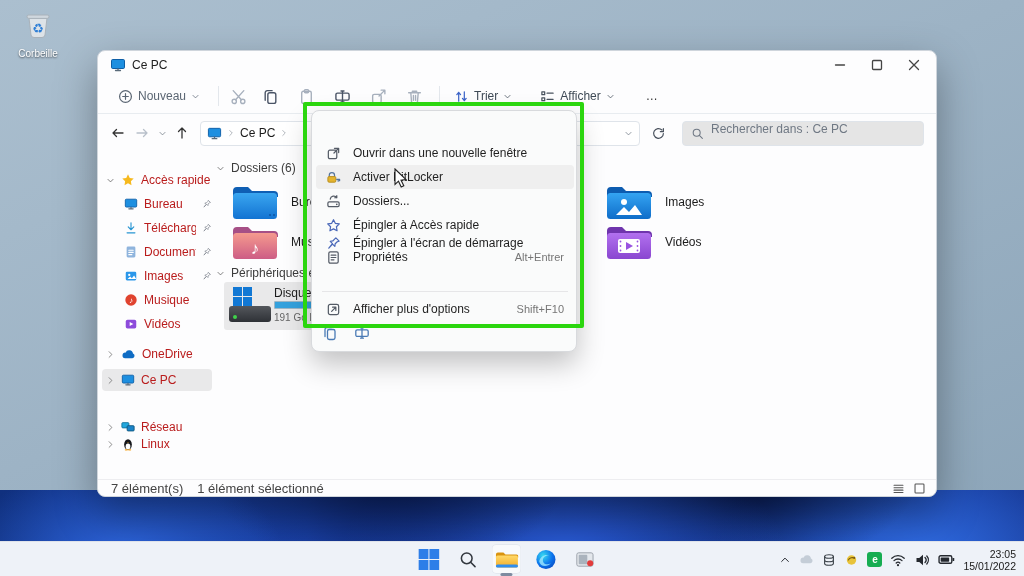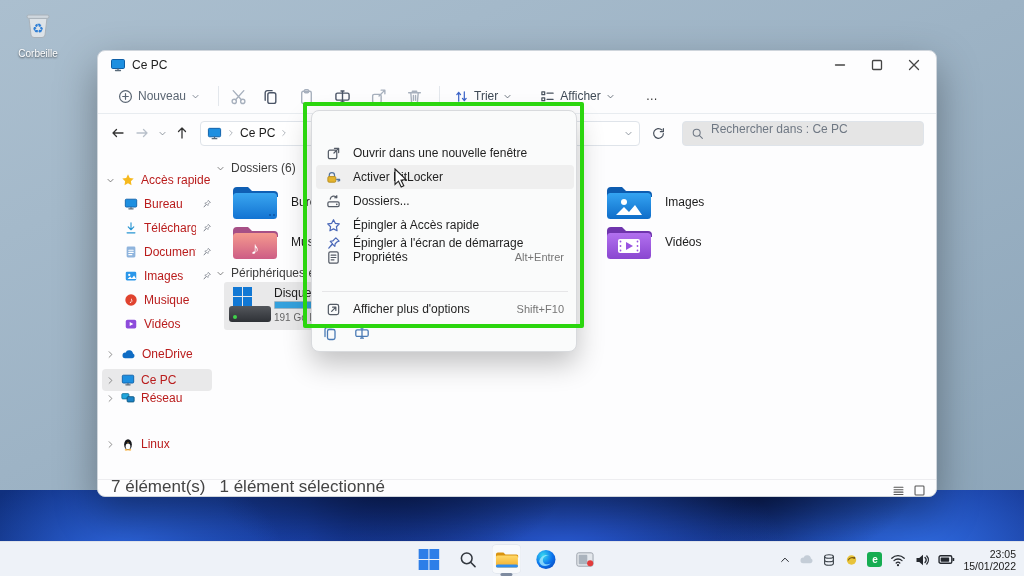--- a/index.html
+++ b/index.html
@@ -40,21 +40,21 @@
 
 .srow{position:absolute;height:22px;display:flex;align-items:center;gap:6px;color:#b91c1c;width:110px;left:4px;padding-left:4px;border-radius:4px}
 .srow .lab{flex:1;overflow:hidden;white-space:nowrap}
 .srow.sel{background:#e9e9ea}
 .ind{padding-left:22px}
 
 .hdr{position:absolute;display:flex;align-items:center;gap:6px;color:#3c3c3c}
 .tile{position:absolute;display:flex;align-items:center;gap:13px;height:40px}
 .drivetile{left:126px;top:231px;width:97px;height:48px;background:#e9e9ea;border-radius:3px}
 .prog{left:176px;top:250px;width:44px;height:8px;border:1px solid #9fb6c5;background:#34a1dd;border-radius:1px}
-.statusbar{left:0;top:428px;width:100%;height:18px;border-top:1px solid #ededf0;display:flex;align-items:flex-end;font-size:17px;color:#444}
+.statusbar{left:0;top:428px;width:100%;height:18px;border-top:1px solid #ededf0;display:flex;align-items:center;font-size:13px;color:#444}
 
 .menu{left:311px;top:110px;width:266px;height:242px;background:#fafbfb;border:1px solid #d8dadd;
   border-radius:8px;box-shadow:0 12px 28px rgba(0,0,0,.24)}
 .mi{position:absolute;left:4px;width:258px;height:24px;display:flex;align-items:center;border-radius:4px;padding:0 10px;gap:12px;color:#1f1f1f}
 .mi.hov{background:#efefef}
 .mi .sc{margin-left:auto;color:#767676;font-size:11px}
 .msep{position:absolute;left:10px;width:246px;height:1px;background:#e6e6e8}
 
 .greenbox{left:303px;top:102px;width:281px;height:226px;border:4px solid #2bd60e;border-radius:2px;pointer-events:none}
 
@@ -399,21 +399,21 @@
             </svg>
           </span>
         <span class="i">
             <svg width="14" height="14" viewBox="0 0 16 16">
               <rect x="1.5" y="2.5" width="13" height="9" rx="1.2" fill="#1d8fe0" stroke="#0d5ea6"></rect>
               <path class="st" style="color:#5a6b7a" d="M5.5 13.5h5M8 11.8v1.7"></path>
             </svg>
           </span>
         <span class="lab">Ce PC</span>
       </div>
-      <div class="srow" style="top:236px">
+      <div class="srow" style="top:265px">
         <span class="i" style="color:#666">
             <svg width="9" height="9" viewBox="0 0 16 16">
               <path class="st" d="M5.5 3l5 5-5 5"></path>
             </svg>
           </span>
         <span class="i">
             <svg width="14" height="14" viewBox="0 0 16 16">
               <rect x="1" y="3" width="8" height="6" rx="1" fill="#22a7dd" stroke="#11719c"></rect>
               <rect x="7" y="6.5" width="8" height="6" rx="1" fill="#1b84c9" stroke="#0d567e"></rect>
             </svg>

